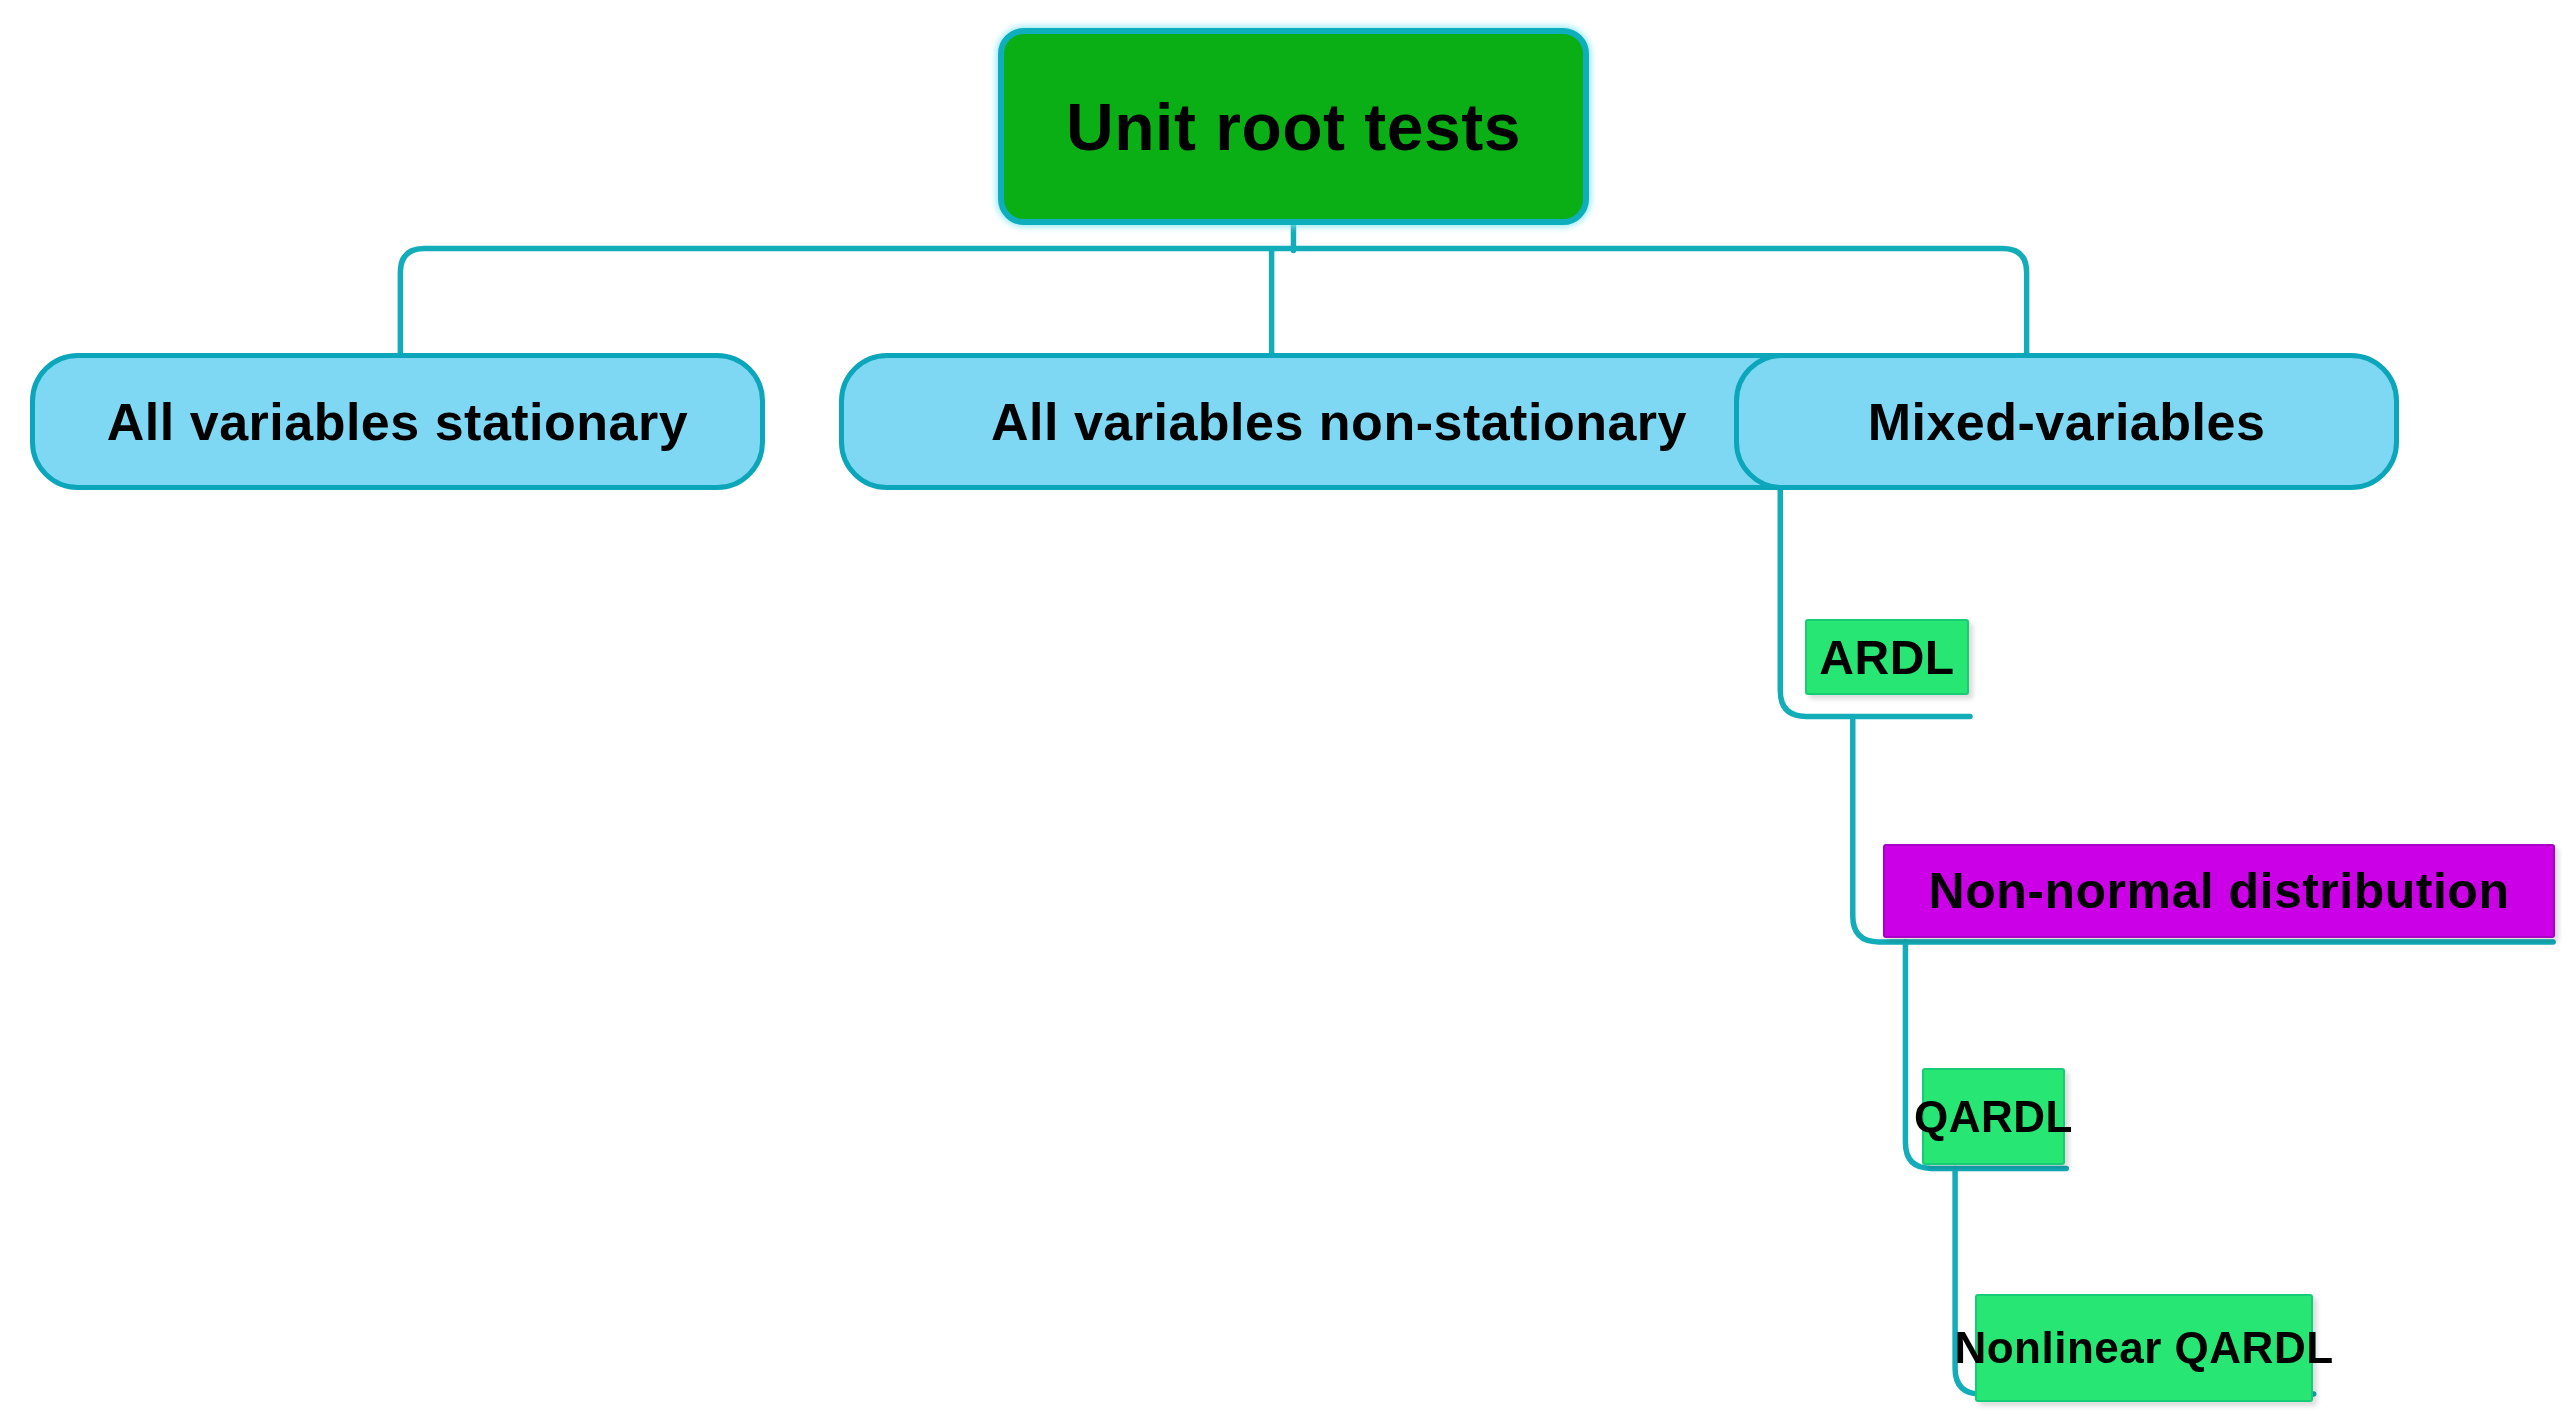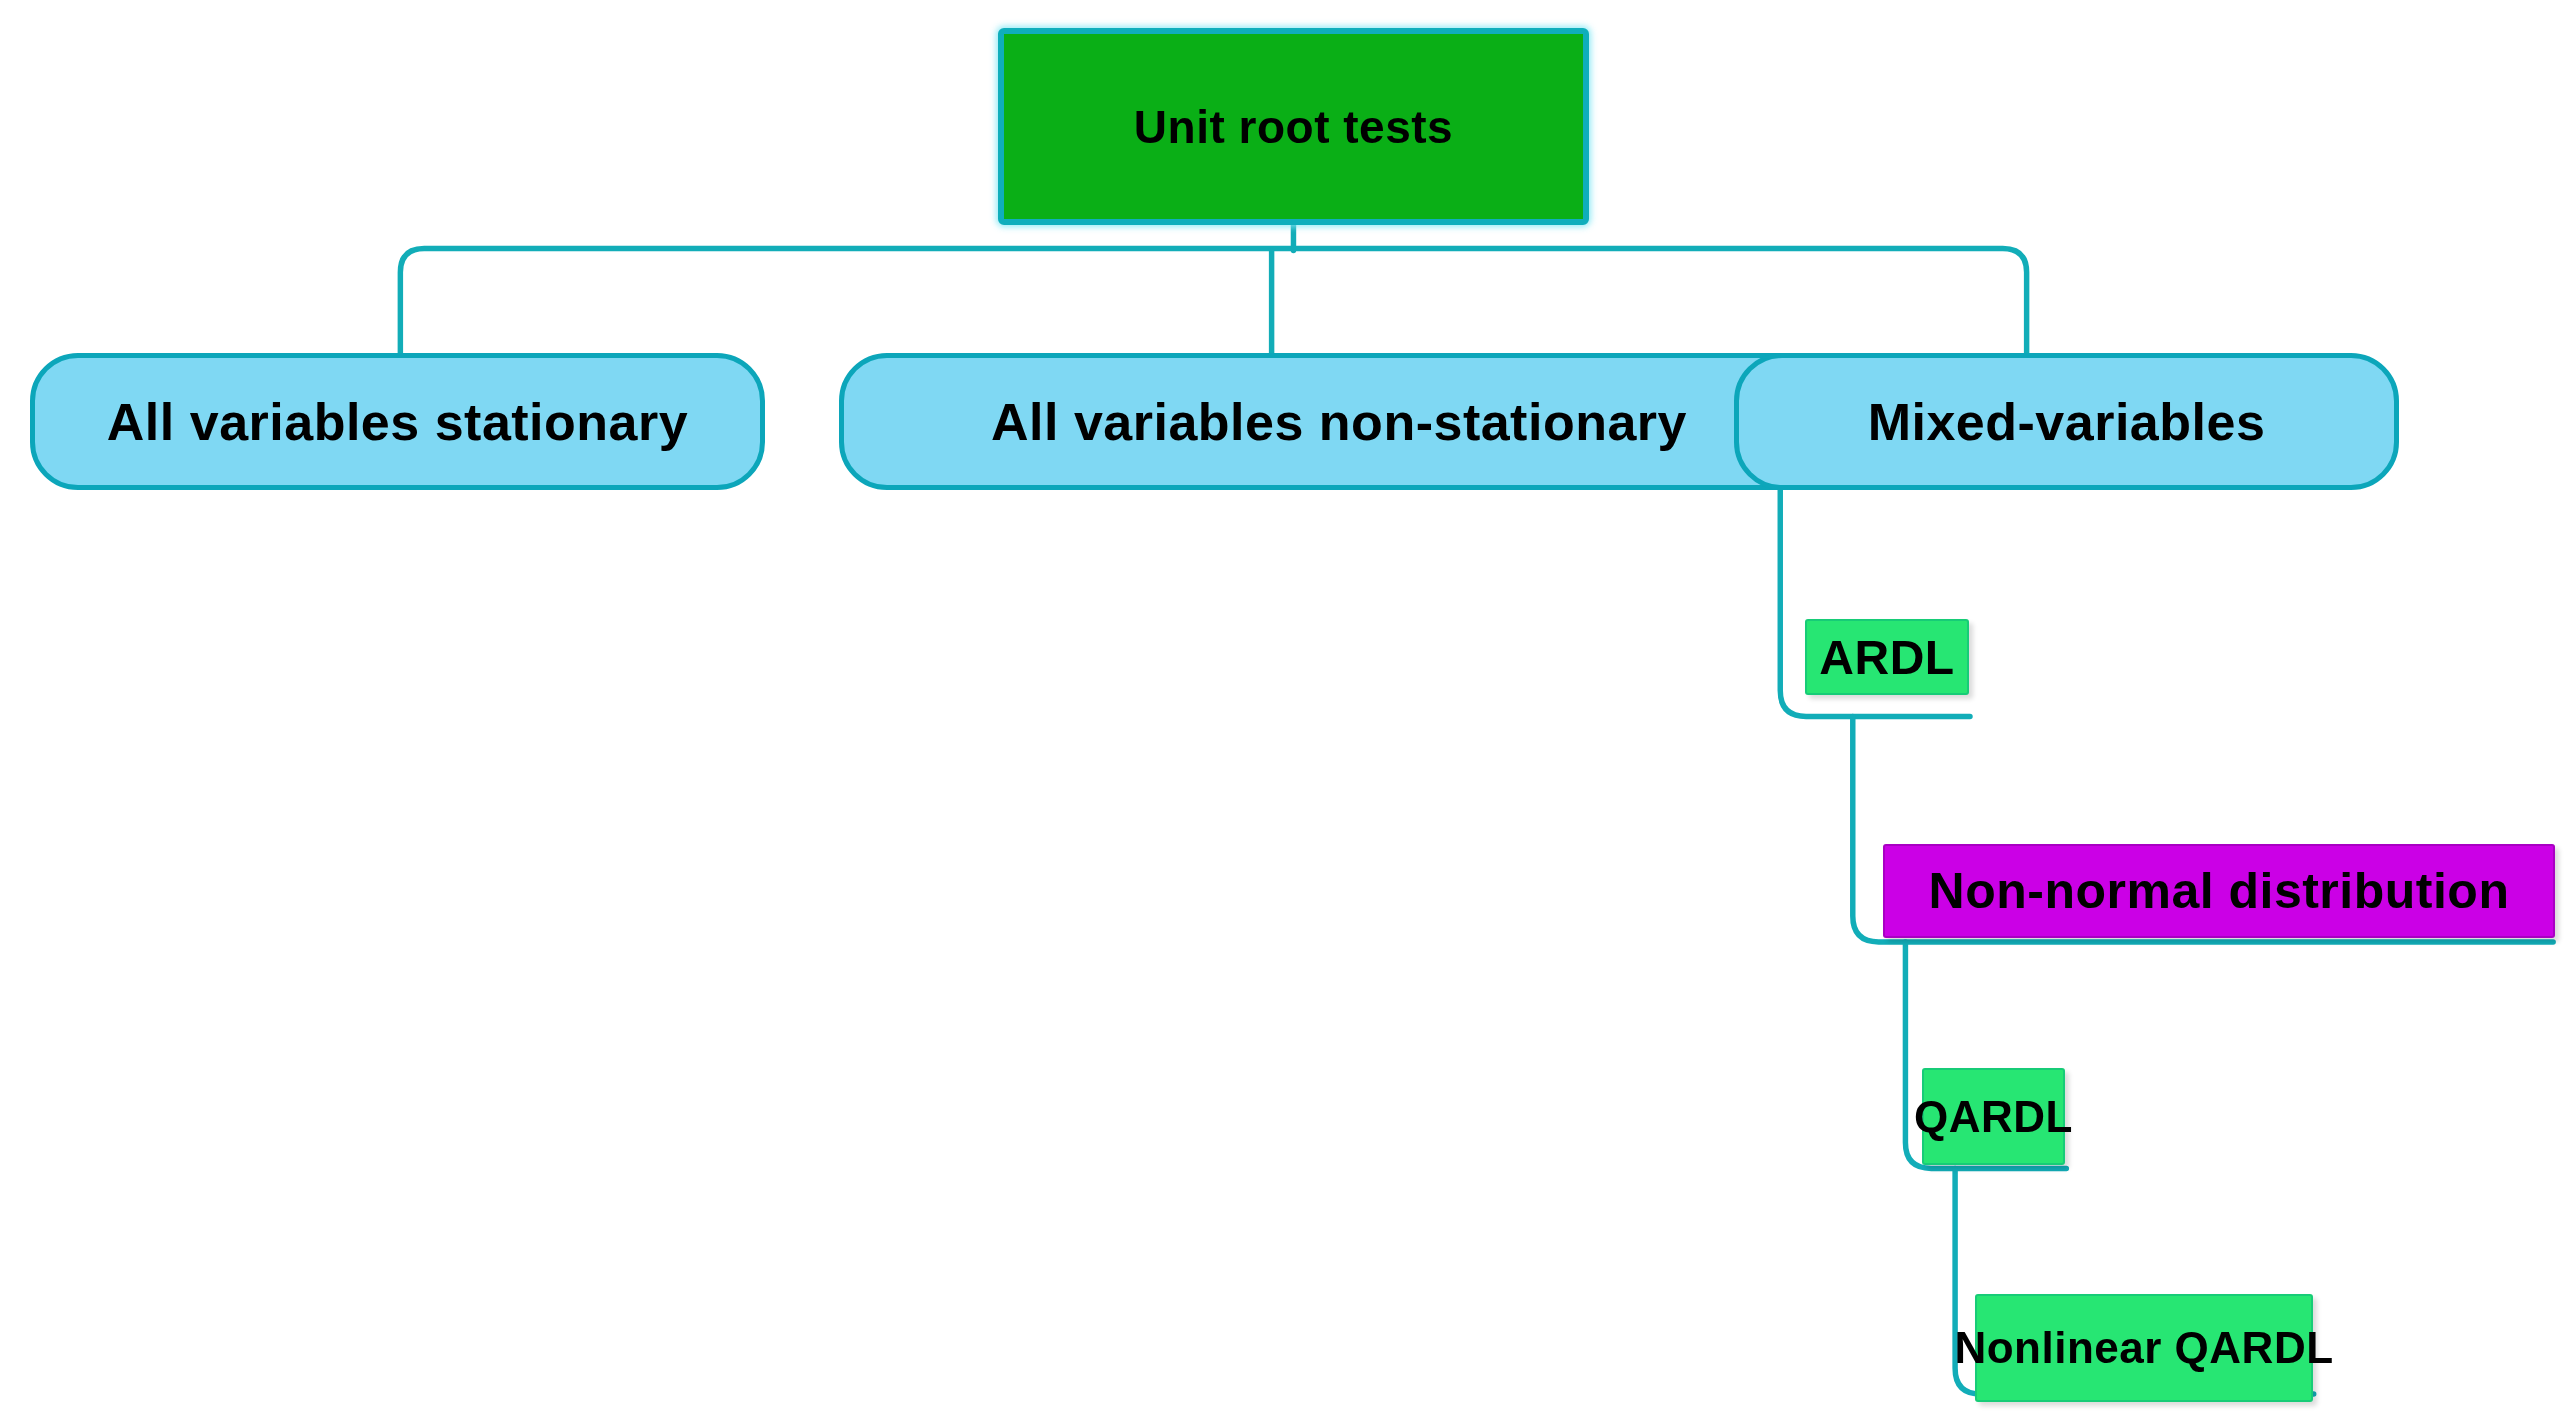--- a/index.html
+++ b/index.html
@@ -39,22 +39,22 @@
     color: var(--text, #000000);
     font-weight: 700;
     white-space: nowrap;
     letter-spacing: 0.5px;
   }
   .node-root {
     left: 998px; top: 28px;
     width: 591px; height: 197px;
     background: var(--root-fill, #0AAF16);
     border: 6px solid var(--root-border, #0FAEBC);
-    border-radius: 6px;
-    font-size: 46px;
+    border-radius: 26px;
+    font-size: 66px;
     box-shadow: 0 0 6px 2px rgba(130, 232, 245, 0.85);
     text-align: right;
   }
   .node-pill {
     top: 353px;
     height: 137px;
     background: var(--pill-fill, #7FD8F3);
     border: 5px solid var(--pill-border, #0CA6BA);
     border-radius: 48px;
     font-size: 52px;

